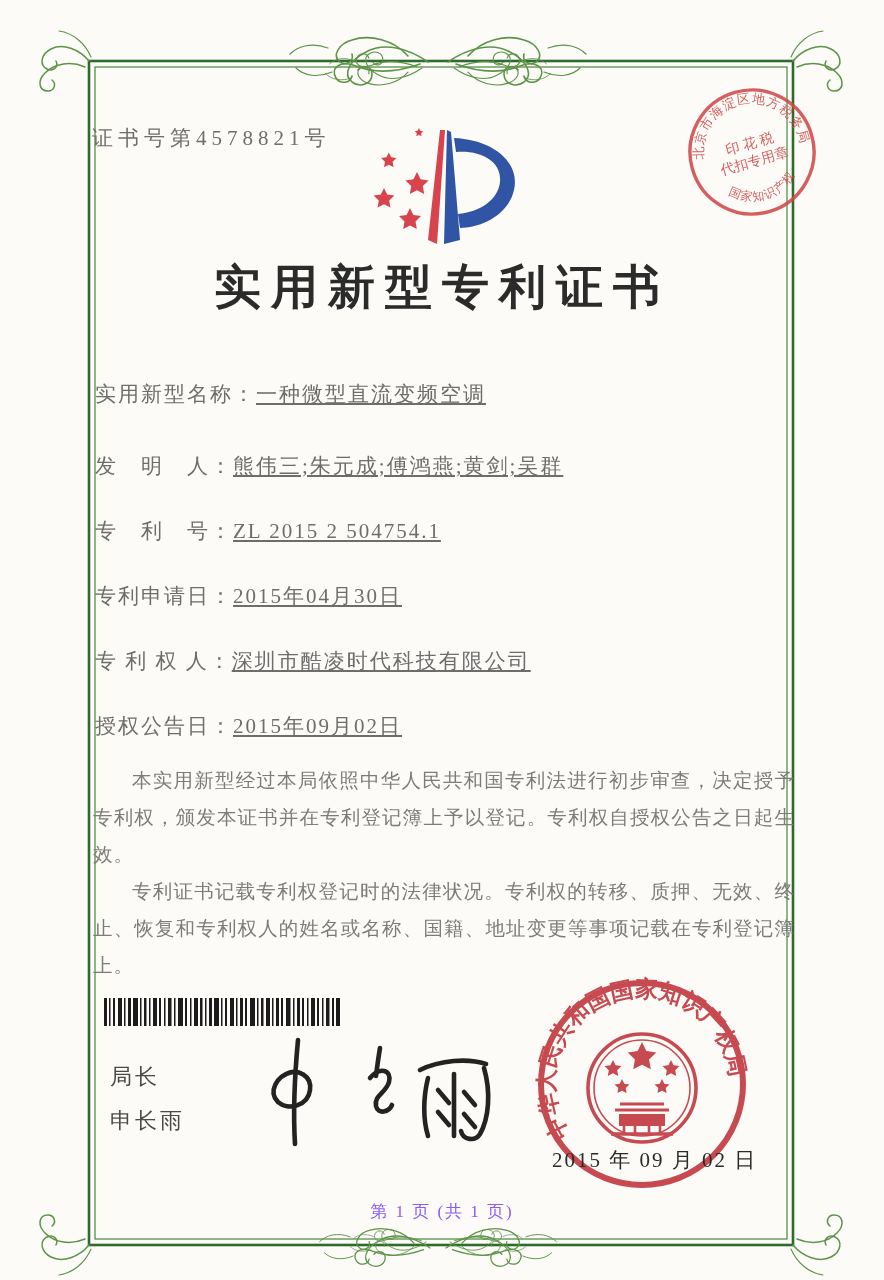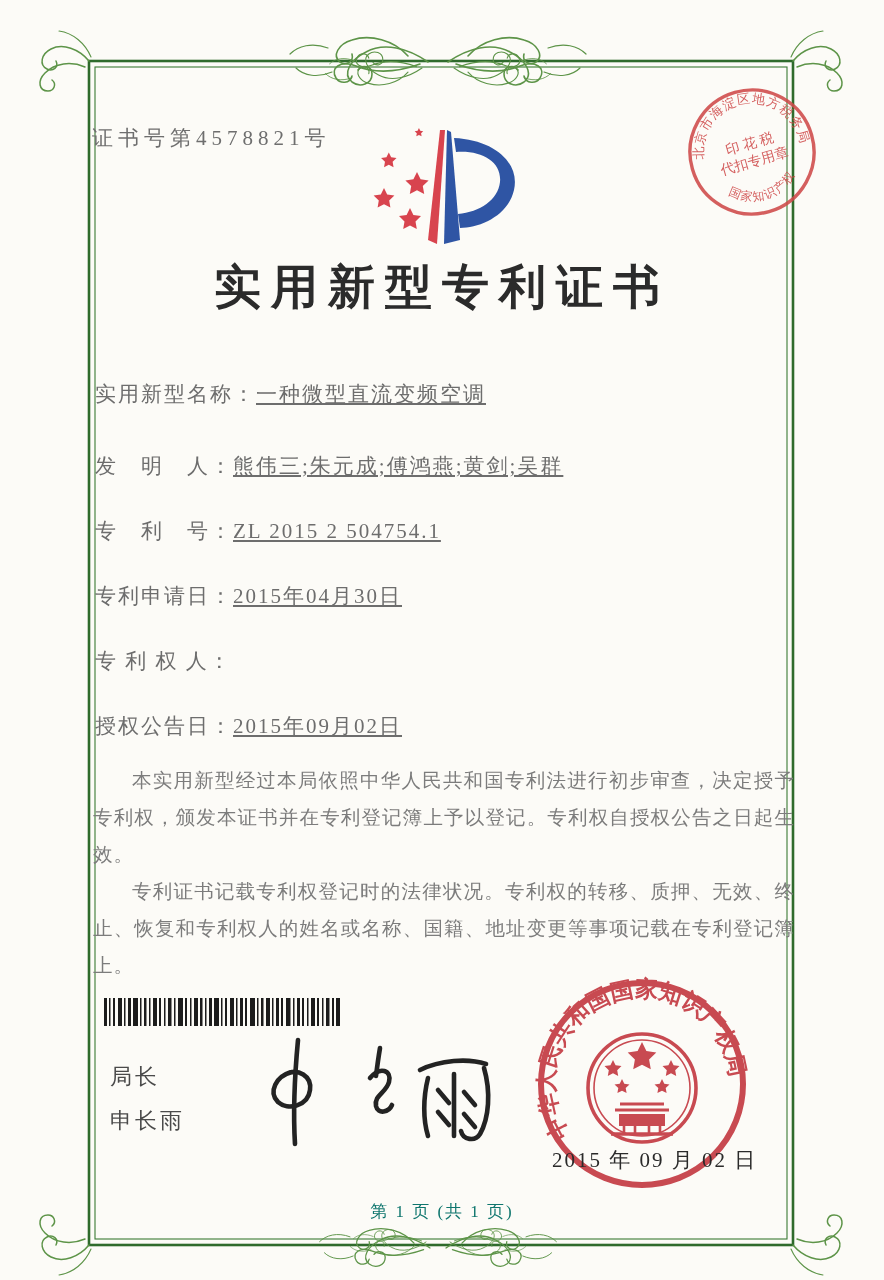--- a/index.html
+++ b/index.html
@@ -29,21 +29,21 @@
     text-indent:2em; text-align:justify; letter-spacing:1px;
   }
   .issuer-title { left:110px; top:1062px; font-size:22px; color:#4a4a4a; letter-spacing:3px; }
   .issuer-name  { left:110px; top:1106px; font-size:22px; color:#4a4a4a; letter-spacing:3px; }
   .seal-date {
     left:552px; top:1146px; font-size:21px; color:#2a2a2a; letter-spacing:2px;
     font-family:"Liberation Serif","DejaVu Serif",serif;
   }
   .footer {
     left:0; top:1200px; width:884px; text-align:center;
-    font-size:17px; color:#0f766e; letter-spacing:2px;
+    font-size:17px; color:#8b5cf6; letter-spacing:2px;
   }
   svg text { font-family:"Liberation Serif","DejaVu Serif",serif; }
 </style>
 </head>
 <body>
 
 <div class="page">
 
   <svg class="abs" style="left:0;top:0" width="884" height="1280" viewBox="0 0 884 1280">
     <defs>
@@ -139,20 +139,21 @@
     <div class="field-row">
       <span class="field-label">专　利　号：</span>
       <span class="field-value">ZL 2015 2 504754.1</span>
     </div>
     <div class="field-row">
       <span class="field-label">专利申请日：</span>
       <span class="field-value">2015年04月30日</span>
     </div>
     <div class="field-row">
       <span class="field-label">专 利 权 人：</span>
+      <span class="field-value">深圳市酷凌时代科技有限公司</span>
     </div>
     <div class="field-row">
       <span class="field-label">授权公告日：</span>
       <span class="field-value">2015年09月02日</span>
     </div>
   </div>
 
   <div class="abs paragraphs">
     <p>本实用新型经过本局依照中华人民共和国专利法进行初步审查，决定授予专利权，颁发本证书并在专利登记簿上予以登记。专利权自授权公告之日起生效。</p>
     <p>专利证书记载专利权登记时的法律状况。专利权的转移、质押、无效、终止、恢复和专利权人的姓名或名称、国籍、地址变更等事项记载在专利登记簿上。</p>

